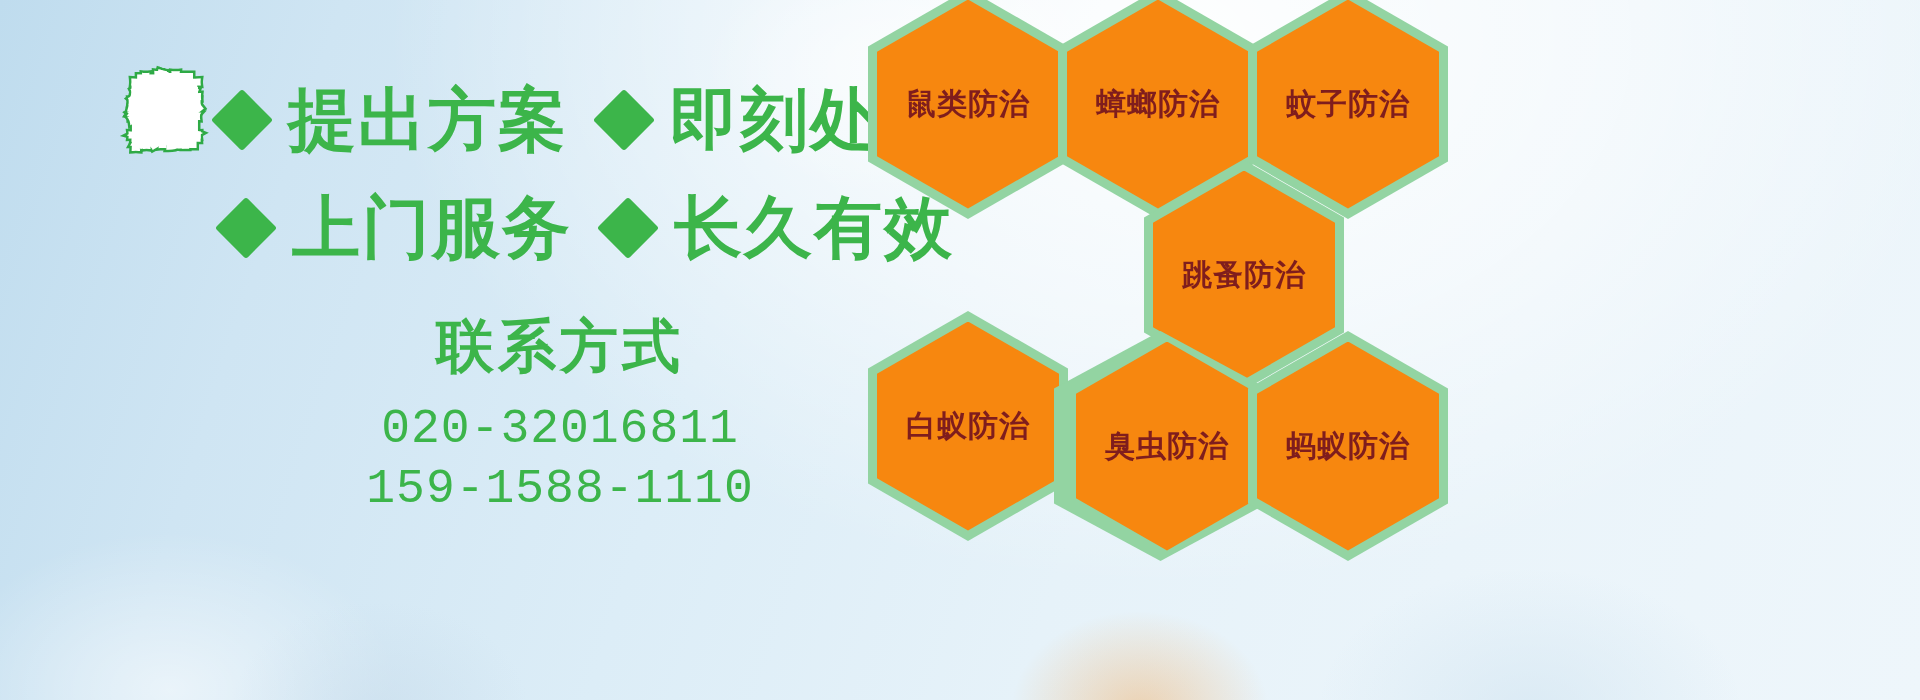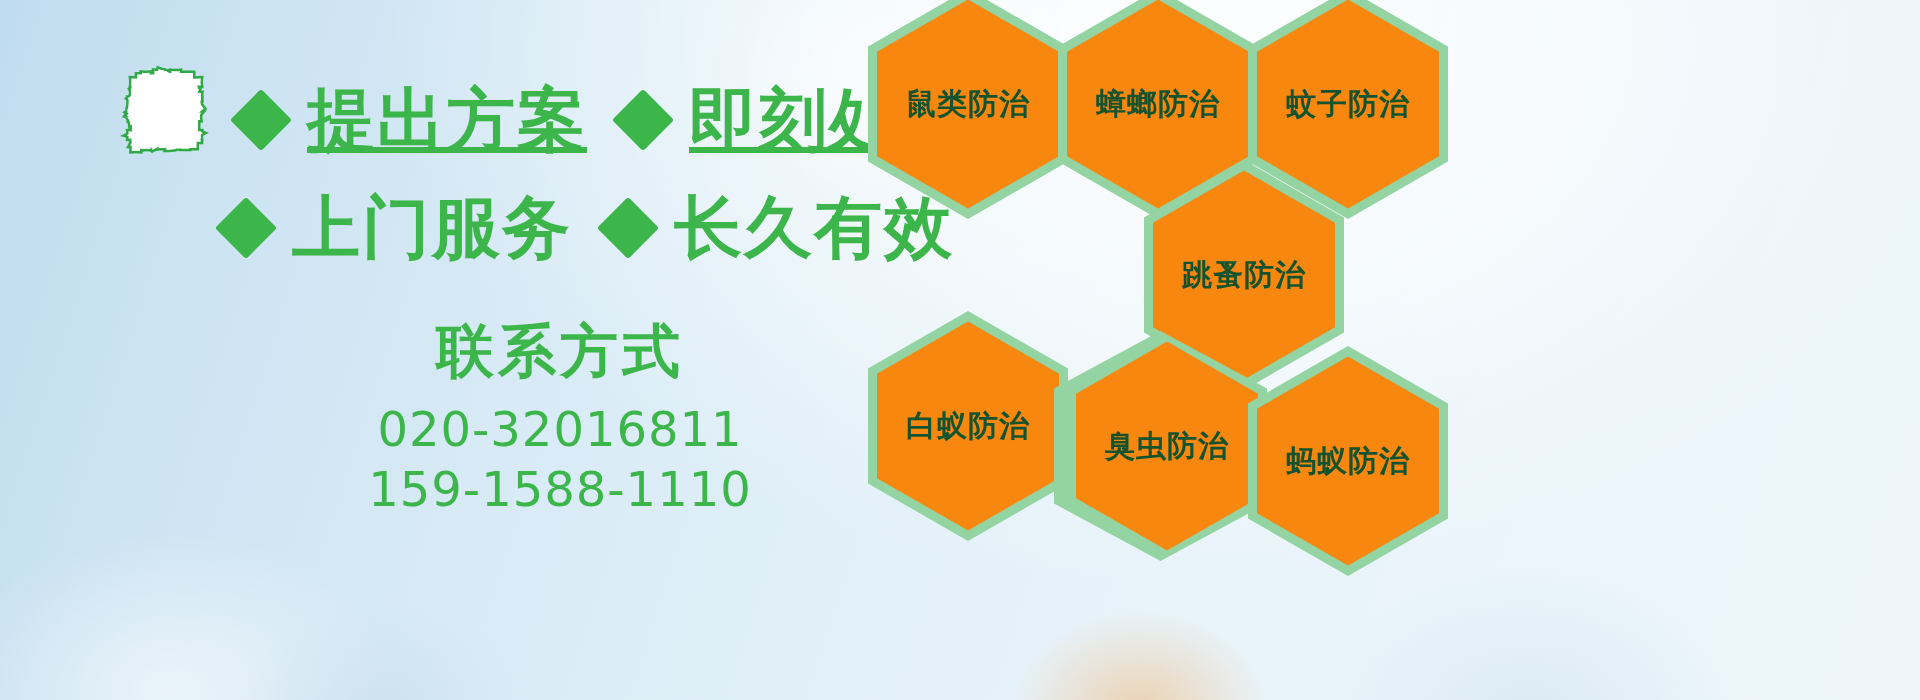--- a/index.html
+++ b/index.html
@@ -38,38 +38,38 @@
   }
 
   
   .feature-row{
     position:absolute;
     display:flex;align-items:center;
     color:#3cb54a;
     font-weight:bold;
     white-space:nowrap;
   }
-  #feature-row-1{left:239px;top:86px;text-decoration:underline;}
+  #feature-row-1{left:220px;top:86px;}
   #feature-row-2{left:224px;top:194px;text-align:right;}
   .feature-item{display:flex;align-items:center;}
   .diamond{
     display:inline-block;
     width:44px;height:44px;
     background:#3cb54a;
     transform:rotate(45deg);
     margin-right:24px;
     border-radius:3px;
   }
   .feature-label{font-size:68px;line-height:1;letter-spacing:2px;}
   .feature-gap{display:inline-block;width:34px;}
 
   
   #contact-block{
     position:absolute;left:300px;top:318px;width:520px;
-    text-align:center;color:#3cb54a;
+    text-align:center;color:#3cb54a;font-family:Liberation Mono, monospace;
   }
   #contact-title{
     font-size:58px;font-weight:bold;letter-spacing:4px;line-height:1.15;
     margin-bottom:14px;
   }
   .phone{
     font-size:48px;font-weight:normal;letter-spacing:1px;line-height:1.26;
   }
 
   
@@ -81,32 +81,32 @@
     clip-path:polygon(50% 0%,100% 25%,100% 75%,50% 100%,0% 75%,0% 25%);
     display:flex;align-items:center;justify-content:center;
   }
   .hex-inner{
     width:182px;height:209px;
     background:#f7870f;
     clip-path:polygon(50% 0%,100% 25%,100% 75%,50% 100%,0% 75%,0% 25%);
     display:flex;align-items:center;justify-content:center;
   }
   .hex-label{
-    color:#14532d;font-size:30px;font-weight:bold;letter-spacing:1px;
+    color:#7f1d1d;font-size:30px;font-weight:bold;letter-spacing:1px;
     white-space:nowrap;text-align:center;
   }
   
   .hex.r1c1{left:22px;top:5px;}
   .hex.r1c2{left:212px;top:5px;}
   .hex.r1c3{left:402px;top:5px;}
   .hex.r2c1{left:117px;top:176px;}
   .hex.r2c2{left:298px;top:176px;}
   .hex.r3c1{left:22px;top:327px;}
   .hex.r3c2{left:208px;top:347px;padding-left:13px;}
-  .hex.r3c3{left:402px;top:362px;}
+  .hex.r3c3{left:402px;top:347px;}
 </style>
 </head>
 <body>
 
 <div id="banner">
 
   <div class="bloom bloom-e"></div>
   <div class="bloom bloom-a"></div>
   <div class="bloom bloom-b"></div>
   <div class="bloom bloom-c"></div>

